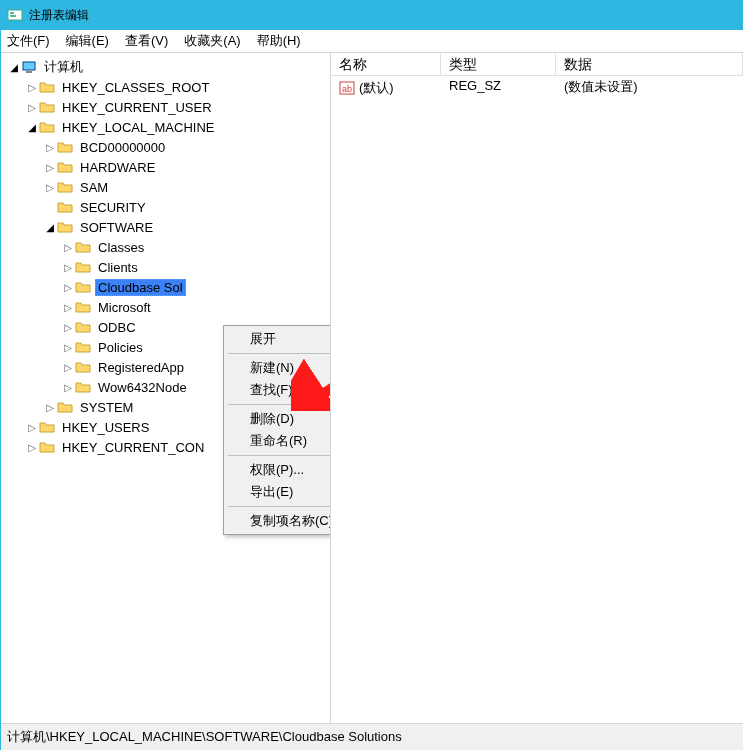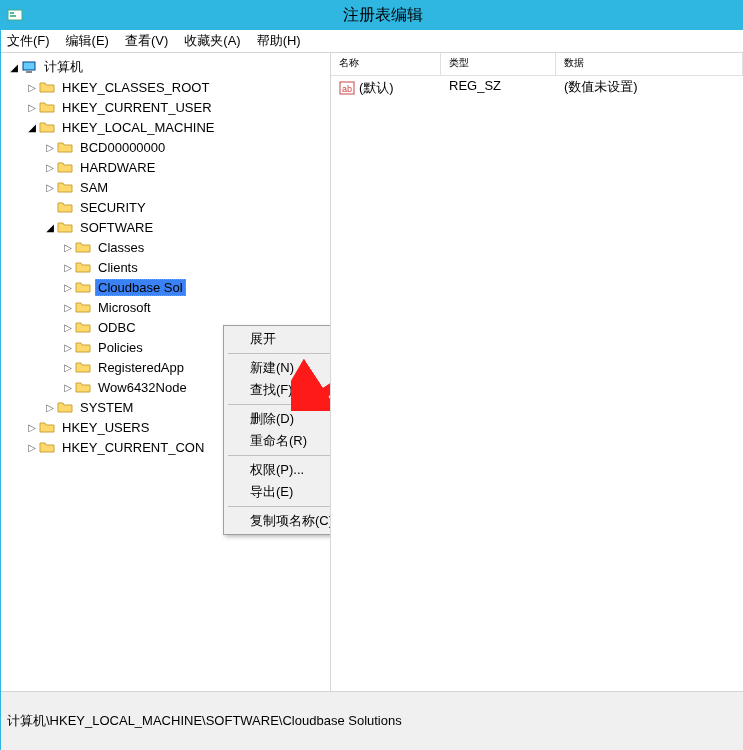--- a/index.html
+++ b/index.html
@@ -1,44 +1,44 @@
 <!DOCTYPE html>
 <html><head>
 <meta charset="utf-8">
 <style>
   html,body{margin:0;padding:0;font-family:"Segoe UI","Microsoft YaHei",Tahoma,sans-serif;font-size:13px;color:#000;background:#fff;}
   .window{width:743px;height:750px;display:flex;flex-direction:column;overflow:hidden;box-sizing:border-box;border-left:1px solid #2fb6e1;}
   
   .titlebar{height:30px;background:#2fb6e1;display:flex;align-items:center;color:#000;}
   .titlebar .appicon{width:16px;height:16px;margin:0 6px;}
-  .titlebar .title{flex:1;text-align:center;padding-right:6px;font-size:16px;}
+  .titlebar .title{flex:1;text-align:left;padding-right:6px;font-size:12px;}
   
   .menubar{height:22px;background:#fff;border-bottom:1px solid #d6d6d6;display:flex;align-items:center;padding:0 0;gap:4px;}
   .menubar .item{padding:2px 6px;cursor:default;}
   
   .main{flex:1;display:flex;min-height:0;}
   .tree-pane{width:323px;border-right:1px solid #d6d6d6;padding:4px 0 4px 6px;overflow:hidden;position:relative;background:#fff;}
   .list-pane{flex:1;display:flex;flex-direction:column;background:#fff;}
   
   .row{display:flex;align-items:center;height:20px;white-space:nowrap;}
   .sp{display:inline-block;width:18px;flex:0 0 18px;}
   .exp{width:14px;flex:0 0 14px;height:14px;display:inline-flex;align-items:center;justify-content:center;font-size:10px;color:#666;cursor:default;}
   .exp.open{color:#000;}
   .pcicon,.fld{width:16px;height:16px;margin:0 4px 0 0;}
   .lbl{padding:1px 3px;}
   .lbl.sel{background:#3b82f6;border:1px dotted #6aa9e0;padding:0 2px;}
   
   .lhdr{display:flex;height:22px;border-bottom:1px solid #e0e0e0;}
-  .lhdr .col{border-right:1px solid #e0e0e0;padding:3px 8px;font-size:10px;color:#000;box-sizing:border-box;}
+  .lhdr .col{border-right:1px solid #e0e0e0;padding:3px 8px;font-size:14px;color:#000;box-sizing:border-box;}
   .c1{width:110px;} .c2{width:115px;} .c3{flex:1;}
   .lrow{display:flex;height:20px;padding-top:2px;}
   .lrow .cell{padding:0 8px;box-sizing:border-box;}
   .regicon{width:16px;height:16px;margin:0 4px 0 6px;vertical-align:middle;}
   
-  .statusbar{height:22px;border-top:1px solid #d6d6d6;background:#f0f0f0;padding:18px 6px;display:flex;align-items:center;font-size:13px;}
+  .statusbar{height:22px;border-top:1px solid #d6d6d6;background:#f0f0f0;padding:2px 6px;display:flex;align-items:center;font-size:13px;}
   
   .ctx{position:absolute;left:222px;top:272px;width:140px;background:#f0f0f0;border:1px solid #a0a0a0;box-shadow:2px 2px 4px rgba(0,0,0,0.25);padding:2px;z-index:50;}
   .ctx .mi{height:22px;display:flex;align-items:center;padding:0 20px 0 24px;cursor:default;position:relative;}
   .ctx .sep{height:1px;background:#c0c0c0;margin:3px 2px;}
   
   .arrow{position:absolute;left:290px;top:278px;width:120px;height:80px;pointer-events:none;z-index:60;}
 </style>
 </head>
 <body>
 

